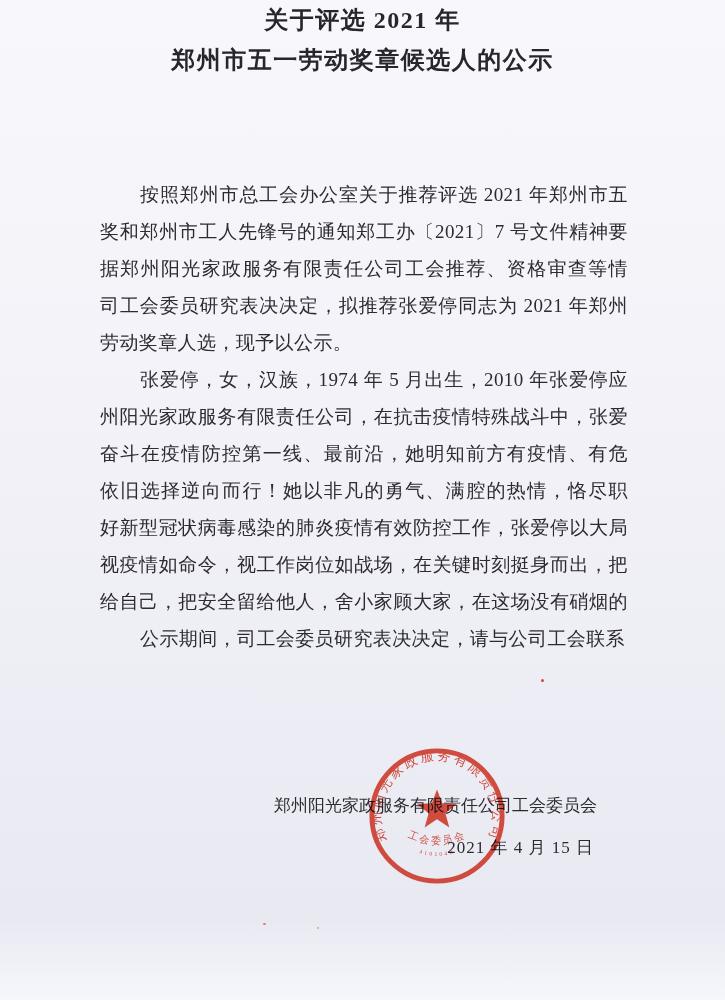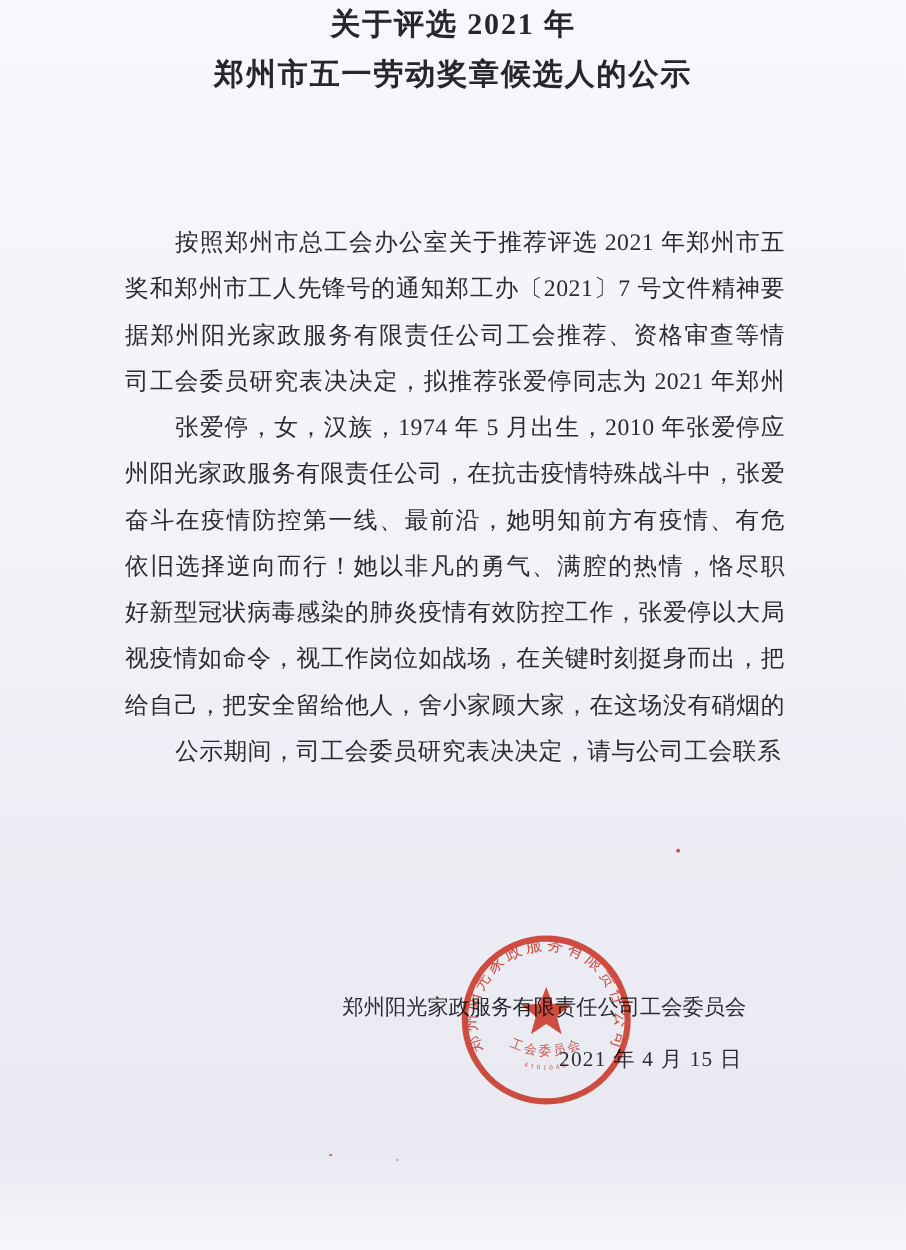--- a/index.html
+++ b/index.html
@@ -85,20 +85,21 @@
   <div class="title-block">
     <div class="title-line">关于评选 2021 年</div>
     <div class="title-line">郑州市五一劳动奖章候选人的公示</div>
   </div>
 
   <div class="doc-body">
       <div class="line fill indent">按照郑州市总工会办公室关于推荐评选 2021 年郑州市五一劳动</div>
       <div class="line fill">奖和郑州市工人先锋号的通知郑工办〔2021〕7 号文件精神要求，根</div>
       <div class="line fill">据郑州阳光家政服务有限责任公司工会推荐、资格审查等情况，经公</div>
       <div class="line fill">司工会委员研究表决决定，拟推荐张爱停同志为 2021 年郑州市五一</div>
+      <div class="line">劳动奖章人选，现予以公示。</div>
       <div class="line fill indent">张爱停，女，汉族，1974 年 5 月出生，2010 年张爱停应聘到郑</div>
       <div class="line fill">州阳光家政服务有限责任公司，在抗击疫情特殊战斗中，张爱停坚守</div>
       <div class="line fill">奋斗在疫情防控第一线、最前沿，她明知前方有疫情、有危险，但她</div>
       <div class="line fill">依旧选择逆向而行！她以非凡的勇气、满腔的热情，恪尽职守。为做</div>
       <div class="line fill">好新型冠状病毒感染的肺炎疫情有效防控工作，张爱停以大局为重，</div>
       <div class="line fill">视疫情如命令，视工作岗位如战场，在关键时刻挺身而出，把风险留</div>
       <div class="line fill">给自己，把安全留给他人，舍小家顾大家，在这场没有硝烟的战场上</div>
       <div class="line indent">公示期间，司工会委员研究表决决定，请与公司工会联系</div>
     </div>
 

